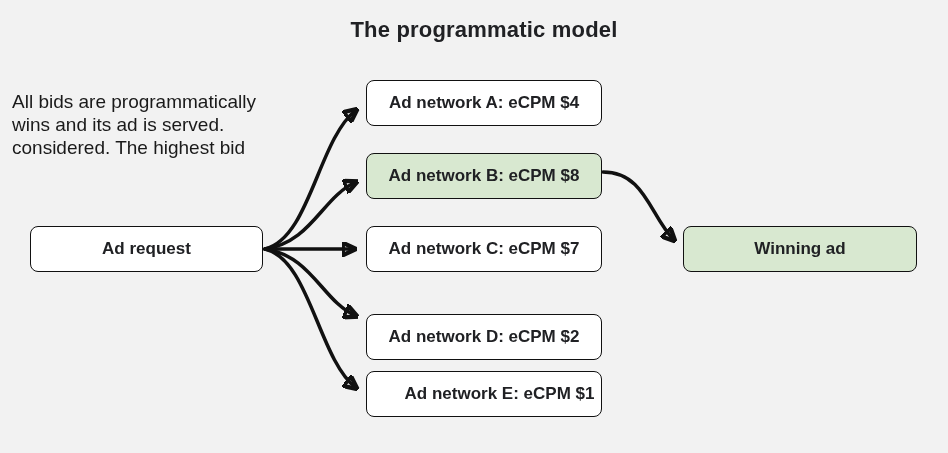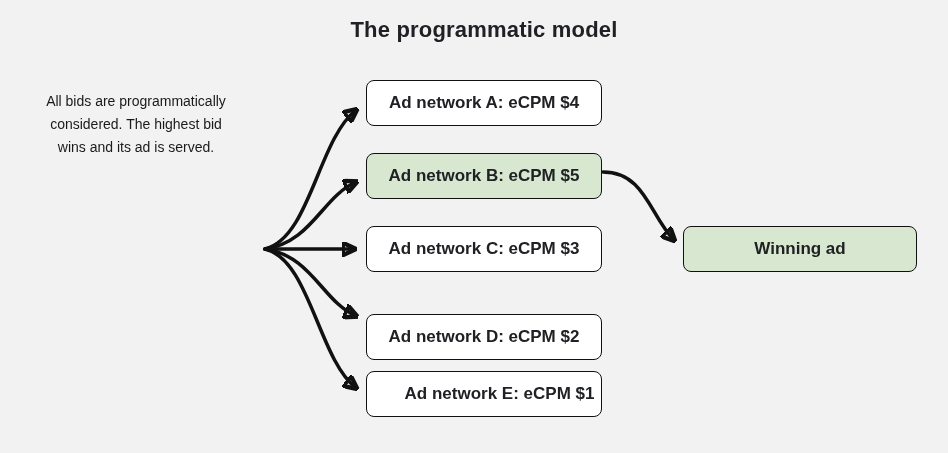--- a/index.html
+++ b/index.html
@@ -30,22 +30,22 @@
     text-align: center;
     font-size: 22px;
     font-weight: bold;
     color: var(--text);
     letter-spacing: 0.2px;
   }
   .note {
     position: absolute;
     left: 12px; top: 90px;
     width: 248px;
-    text-align: center;
-    font-size: 14px;
+    text-align: left;
+    font-size: 19px;
     line-height: 23px;
     color: #1a1a1a;
   }
   .box {
     position: absolute;
     height: 46px;
     border: 1.5px solid var(--border);
     border-radius: 8px;
     background: var(--box-fill);
     display: flex;
@@ -79,47 +79,50 @@
 </style>
 </head>
 <body>
 
 <div class="canvas">
 
   <div class="title">The programmatic model</div>
 
   <div class="note">
     <div>All bids are programmatically</div>
+    <div>wins and its ad is served.</div>
     <div>considered. The highest bid</div>
-    <div>wins and its ad is served.</div>
   </div>
 
   <svg class="arrows" viewBox="0 0 948 453">
     <defs>
       <marker id="ah" viewBox="0 0 12 12" refX="10" refY="6" markerWidth="15" markerHeight="15" orient="auto" markerUnits="userSpaceOnUse">
         <path d="M1,1 L11.5,6 L1,11 z" fill="#111111" stroke="none"></path>
       </marker>
     </defs>
     <path d="M265,249 C310,238 318,140 356,110" marker-end="url(#ah)"></path>
     <path d="M265,249 C312,242 322,197 356,182" marker-end="url(#ah)"></path>
     <path d="M265,249 L354,249" marker-end="url(#ah)"></path>
     <path d="M265,249 C312,256 322,301 356,316" marker-end="url(#ah)"></path>
     <path d="M265,249 C310,260 318,358 356,388" marker-end="url(#ah)"></path>
     <path d="M603,172 C645,172 650,216 674,240" marker-end="url(#ah)"></path>
   </svg>
 
+  <div class="box request">
+    <span>Ad request</span>
+  </div>
 
   <div class="box net-0">
     <span>Ad network A: eCPM $4</span>
   </div>
   <div class="box net-1 highlight">
-    <span>Ad network B: eCPM $5</span>
+    <span>Ad network B: eCPM $8</span>
   </div>
   <div class="box net-2">
-    <span>Ad network C: eCPM $3</span>
+    <span>Ad network C: eCPM $7</span>
   </div>
   <div class="box net-3">
     <span>Ad network D: eCPM $2</span>
   </div>
   <div class="box net-4">
     <span>Ad network E: eCPM $1</span>
   </div>
 
   <div class="box winning highlight">
     <span>Winning ad</span>

